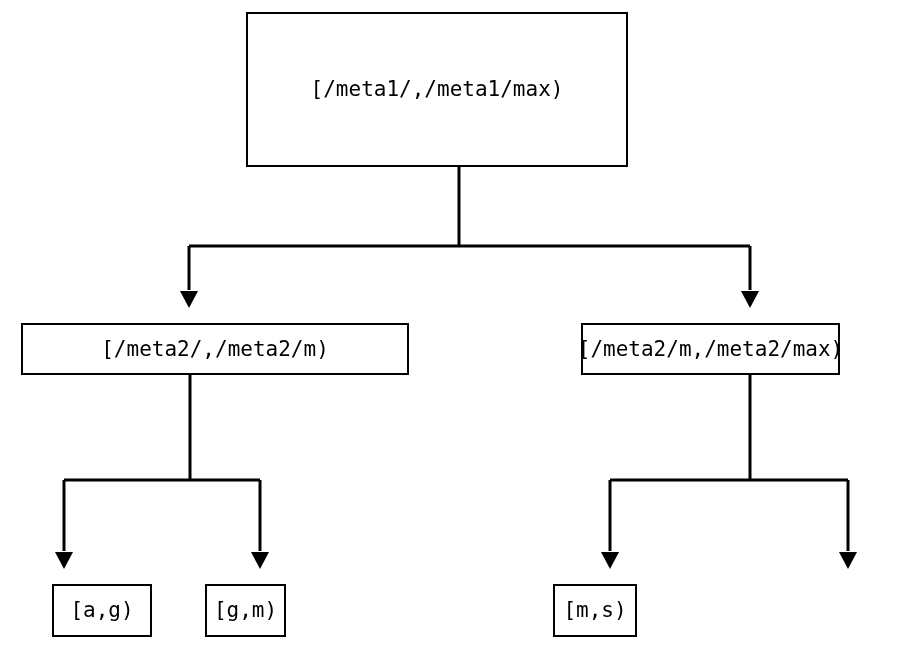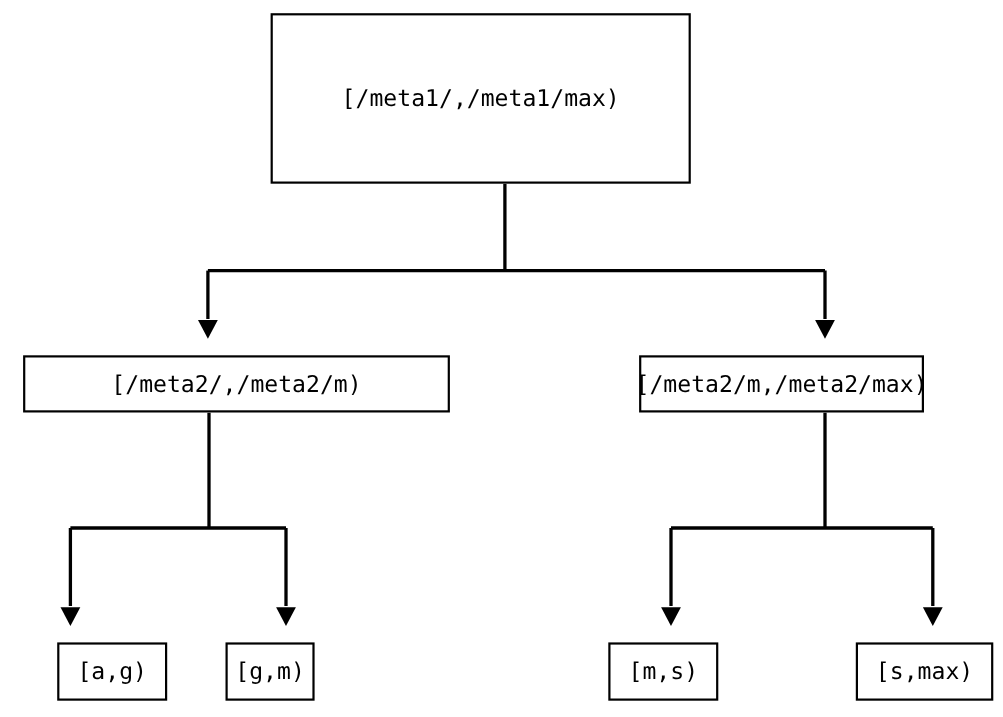--- a/index.html
+++ b/index.html
@@ -55,21 +55,21 @@
     height: 52px;
     font-size: 21px;
   }
   
   .leaf-box {
     height: 53px;
     font-size: 21px;
   }
   #node-leaf-ag   { left: 8px;   top: 584px; width: 100px; margin-left: 44px; }
   #node-leaf-gm   { left: 205px; top: 584px; width: 81px; }
-  #node-leaf-ms   { left: 553px; top: 584px; width: 100px; }
+  #node-leaf-ms   { left: 553px; top: 584px; width: 84px; }
   #node-leaf-smax { left: 778px; top: 584px; width: 125px; }
 
   
   #connector-layer {
     position: absolute;
     left: 0;
     top: 0;
     width: 912px;
     height: 652px;
     pointer-events: none;
@@ -132,17 +132,14 @@
   </div>
 
   <div class="node-box leaf-box" id="node-leaf-gm">
     <span class="node-label">[g,m)</span>
   </div>
 
   <div class="node-box leaf-box" id="node-leaf-ms">
     <span class="node-label">[m,s)</span>
   </div>
 
-  <div class="node-box leaf-box" id="node-leaf-smax">
-    <span class="node-label">[s,max)</span>
-  </div>
 
 </div>
 
 </body></html>

